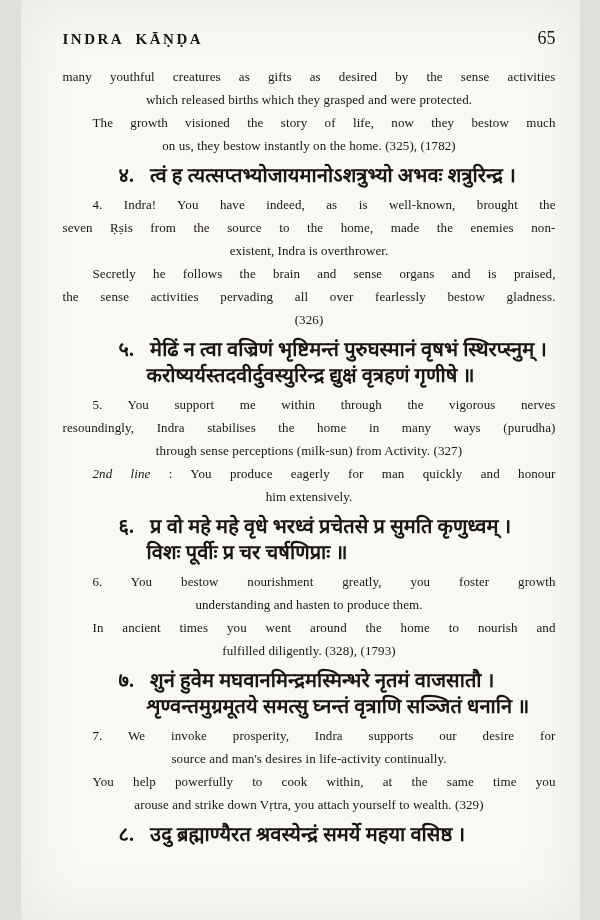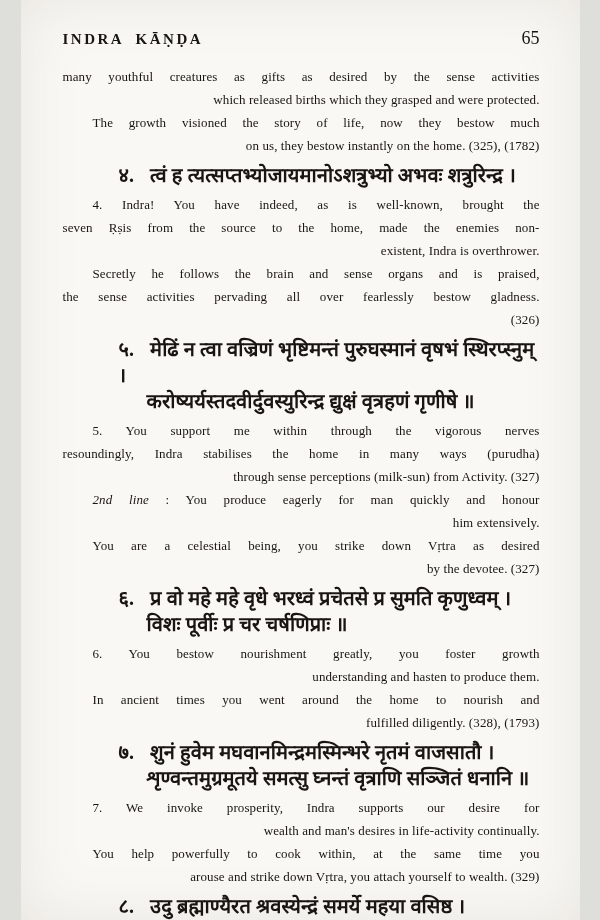--- a/index.html
+++ b/index.html
@@ -4,41 +4,41 @@
 <style>
   html,body{margin:0;padding:0;background:#dededa;}
   .page{
     position:relative;
     width:559px;height:920px;
     margin:0 auto;
     background:var(--paper,#f9f8f4);
     color:var(--ink,#181512);
     font-family:"Liberation Serif","DejaVu Serif",serif;
     box-sizing:border-box;
-    padding:24px 40px 0 42px;
+    padding:24px 24px 0 42px;
     overflow:hidden;
     box-shadow:inset 0 0 60px rgba(120,110,95,.12);
   }
   .header{
     display:flex;justify-content:space-between;align-items:baseline;
     margin:4px 0 16px 0;
   }
   .running-title{
     font-size:15px;font-weight:700;letter-spacing:2.5px;
     word-spacing:6px;
   }
   .page-number{font-size:18px;font-weight:400;}
   .block{margin:0;}
   .line{
     font-size:13px;
     line-height:23px;
     letter-spacing:.1px;
   }
   .just{text-align:justify;text-align-last:justify;text-justify:inter-word;}
-  .last{text-align:right;}
+  .last{text-align:center;}
   .indent{text-indent:30px;}
   .verse{margin:5px 0 5px 0;}
   .vline{
     font-weight:700;
     font-size:20px;
     line-height:26px;
     padding-left:56px;
   }
   .vcont{padding-left:84px;}
   .vnum{padding-right:16px;font-weight:700;}
@@ -80,43 +80,39 @@
       </div>
       <div class="block para">
         <div class="line just indent">5. You support me within through the vigorous nerves</div>
         <div class="line just">resoundingly, Indra stabilises the home in many ways (purudha)</div>
         <div class="line last">through sense perceptions (milk-sun) from Activity. (327)</div>
       </div>
       <div class="block para">
         <div class="line just indent"><i>2nd line</i> : You produce eagerly for man quickly and honour</div>
         <div class="line last">him extensively.</div>
       </div>
-      <div class="block para">
-        <div class="line just indent">You are a celestial being, you strike down Vṛtra as desired</div>
-        <div class="line last">by the devotee. (327)</div>
-      </div>
       <div class="block verse">
         <div class="line vline"><span class="vnum">६.</span>प्र वो महे महे वृधे भरध्वं प्रचेतसे प्र सुमति कृणुध्वम् ।</div>
         <div class="line vline vcont">विशः पूर्वीः प्र चर चर्षणिप्राः ॥</div>
       </div>
       <div class="block para">
         <div class="line just indent">6. You bestow nourishment greatly, you foster growth</div>
         <div class="line last">understanding and hasten to produce them.</div>
       </div>
       <div class="block para">
         <div class="line just indent">In ancient times you went around the home to nourish and</div>
         <div class="line last">fulfilled diligently. (328), (1793)</div>
       </div>
       <div class="block verse">
         <div class="line vline"><span class="vnum">७.</span>शुनं हुवेम मघवानमिन्द्रमस्मिन्भरे नृतमं वाजसातौ ।</div>
         <div class="line vline vcont">शृण्वन्तमुग्रमूतये समत्सु घ्नन्तं वृत्राणि सञ्जितं धनानि ॥</div>
       </div>
       <div class="block para">
         <div class="line just indent">7. We invoke prosperity, Indra supports our desire for</div>
-        <div class="line last">wealth and man's desires in life-activity continually.</div>
+        <div class="line last">source and man's desires in life-activity continually.</div>
       </div>
       <div class="block para">
         <div class="line just indent">You help powerfully to cook within, at the same time you</div>
         <div class="line last">arouse and strike down Vṛtra, you attach yourself to wealth. (329)</div>
       </div>
       <div class="block verse">
         <div class="line vline"><span class="vnum">८.</span>उदु ब्रह्माण्यैरत श्रवस्येन्द्रं समर्ये महया वसिष्ठ ।</div>
       </div>
     </div>
 </div>

